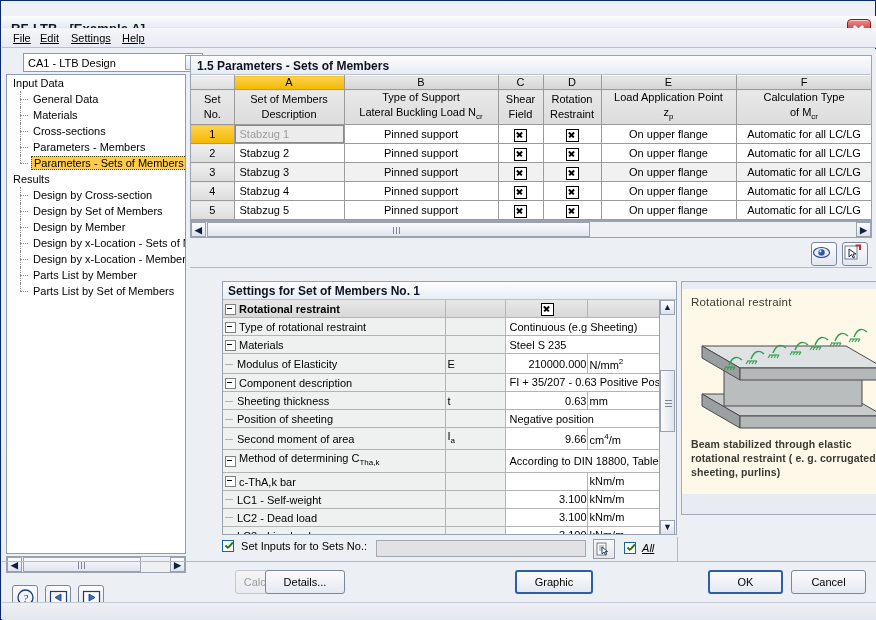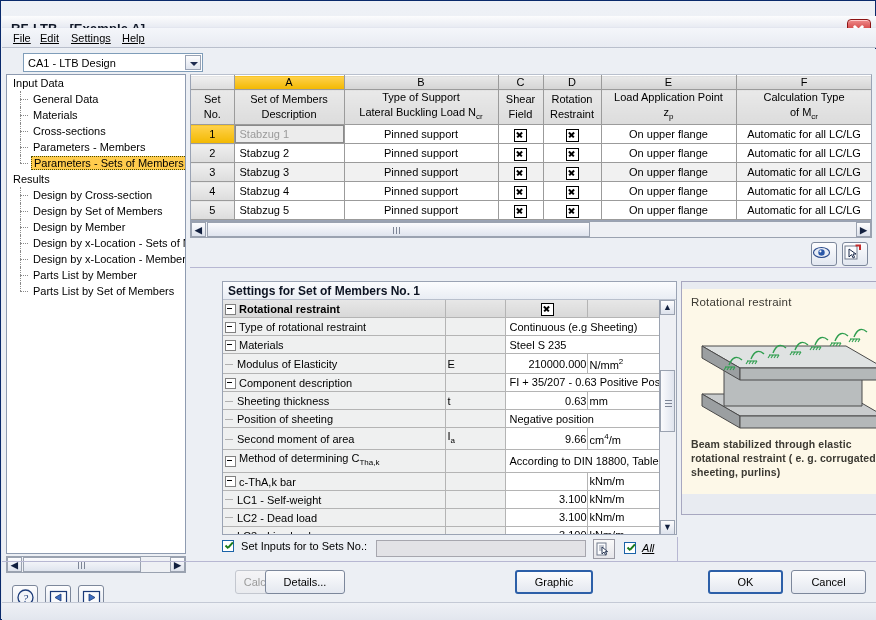--- a/index.html
+++ b/index.html
@@ -400,20 +400,23 @@
       <div class="ibtn" style="left:72px">
         <svg width="19" height="19" viewBox="0 0 19 19">
           <rect x="1.5" y="3.5" width="16" height="12" fill="#fafbfd" stroke="#1b3a78" stroke-width="1.2"></rect>
           <path d="M7 6 L13 9.5 L7 13 Z" fill="#3f6fc0" stroke="#1b3a78" stroke-width=".8"></path>
         </svg>
       </div>
     </div>
 
     <div class="mainpane">
 
+      <div class="panel-title">
+        <span>1.5 Parameters - Sets of Members</span>
+      </div>
 
       <div class="grid">
         <table class="dg">
           <colgroup>
             <col style="width:43px">
               <col style="width:110px">
               <col style="width:154px">
             <col style="width:45px">
               <col style="width:58px">
               <col style="width:135px">

